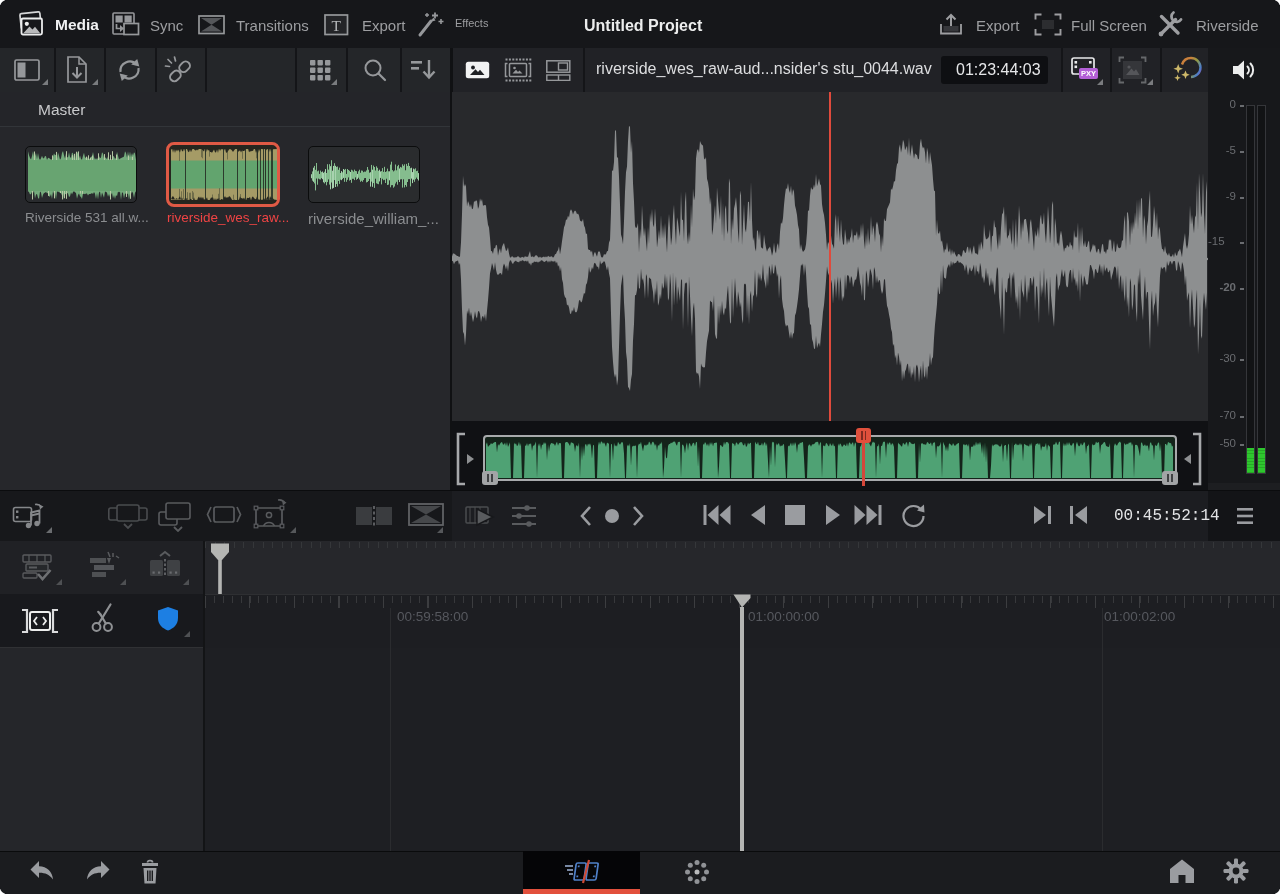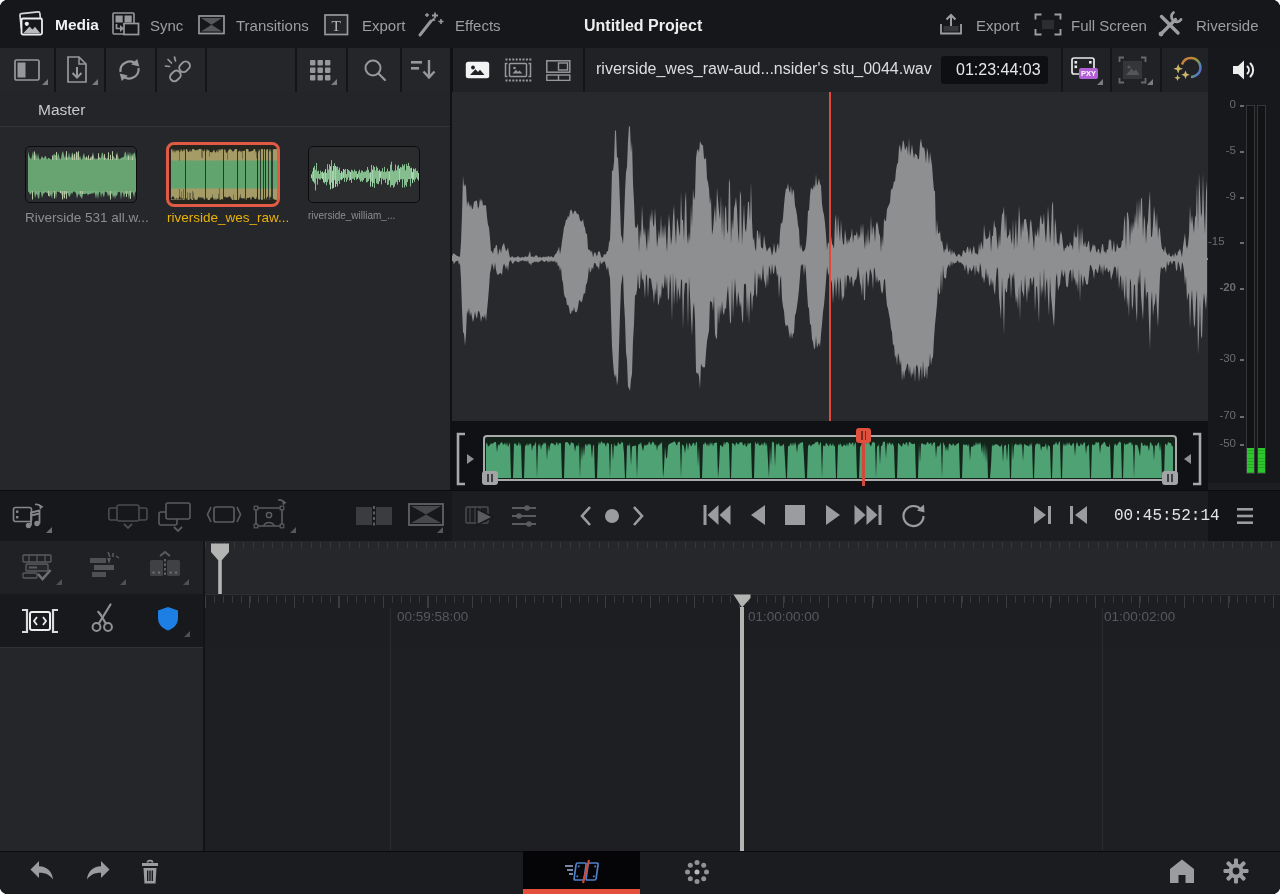--- a/index.html
+++ b/index.html
@@ -28,21 +28,21 @@
 <text x="12.2" y="16.5" text-anchor="middle" font-family="Liberation Serif, serif" font-size="15.5" fill="#b5b7b9">T</text>
   </svg>
 <div style="position:absolute;left:362px;top:17px;font-size:15px;color:#9d9ea1;font-weight:400;white-space:nowrap;">Export</div>
 <svg style="position:absolute;left:414px;top:8px;" width="33" height="33" viewBox="0 0 33 33" fill="none">
 <path d="M6 27 L17 13" stroke="#96989b" stroke-width="3" stroke-linecap="round"></path>
 <path d="M16 14 L19.5 9.5 L21.5 12.5 Z" fill="#96989b"></path>
 <path d="M21 4.5 v6 M18 7.5 h6" stroke="#96989b" stroke-width="1.8"></path>
 <path d="M27 11 v5 M24.5 13.5 h5" stroke="#96989b" stroke-width="1.6"></path>
 <path d="M13 5 v4 M11 7 h4" stroke="#96989b" stroke-width="1.4"></path>
   </svg>
-<div style="position:absolute;left:455px;top:17px;font-size:15px;color:#9d9ea1;font-weight:400;white-space:nowrap;">Effects</div>
+<div style="position:absolute;left:455px;top:17px;font-size:11px;color:#9d9ea1;font-weight:400;white-space:nowrap;">Effects</div>
 <div style="position:absolute;left:584px;top:17px;font-size:16px;color:#eceded;font-weight:600;white-space:nowrap;">Untitled Project</div>
 <svg style="position:absolute;left:938px;top:11px;" width="26" height="26" viewBox="0 0 26 26" fill="none">
 <path d="M3 13 V22.5 H23 V13" stroke="#9d9ea1" stroke-width="1.8" fill="none"></path>
 <rect x="5.5" y="15" width="15" height="5.5" fill="#36373b"></rect>
 <path d="M13 15 V5" stroke="#9d9ea1" stroke-width="2"></path>
 <path d="M8.5 8.5 L13 4 L17.5 8.5" stroke="#9d9ea1" stroke-width="2" fill="none"></path>
   </svg>
 <div style="position:absolute;left:976px;top:17px;font-size:15px;color:#9d9ea1;font-weight:400;white-space:nowrap;">Export</div>
 <svg style="position:absolute;left:1034px;top:13px;" width="28" height="23" viewBox="0 0 28 23" fill="none">
 <path d="M1.5 6.5 V1.5 H7.5 M20.5 1.5 H26.5 V6.5 M26.5 16 V21.5 H20.5 M7.5 21.5 H1.5 V16" stroke="#9d9ea1" stroke-width="1.9"></path>
@@ -269,21 +269,21 @@
       <rect x="66" y="2" width="1" height="51" fill="#273026" opacity="0.9"></rect>
       <rect x="74" y="2" width="1" height="51" fill="#273026" opacity="0.9"></rect>
       <rect x="86" y="2" width="1" height="51" fill="#252e24" opacity="0.97"></rect>
       <rect x="89" y="2" width="1" height="51" fill="#252e24" opacity="0.86"></rect>
       <rect x="92" y="2" width="1" height="51" fill="#252e24" opacity="0.88"></rect>
       <rect x="94" y="2" width="1" height="51" fill="#252e24" opacity="0.96"></rect>
       <rect x="97" y="2" width="1" height="51" fill="#252e24" opacity="0.83"></rect>
       <rect x="100" y="2" width="2" height="51" fill="#252e24" opacity="0.85"></rect>
     </svg>
   </div>
-<div style="position:absolute;left:167px;top:210px;font-size:13.5px;color:#eab308;font-weight:400;white-space:nowrap;width:112px;text-align:right">riverside_wes_raw...</div>
+<div style="position:absolute;left:167px;top:210px;font-size:13.5px;color:#ef4444;font-weight:400;white-space:nowrap;width:112px;text-align:right">riverside_wes_raw...</div>
 <div style="position:absolute;left:308px;top:146px;width:112px;height:57px;background:#2a2c2e;border:1.5px solid #0b0c0d;border-radius:5px;overflow:hidden">
     <svg width="108" height="53" viewBox="0 0 108 53" style="position:absolute;left:2px;top:2px">
       <rect x="0" y="25.7" width="108" height="1.6" fill="#85bd8e"></rect>
       <rect x="0" y="25.3" width="1" height="3.9" fill="#a8d3af"></rect>
       <rect x="1" y="22.4" width="1" height="9.3" fill="#85bd8e"></rect>
       <rect x="2" y="18.7" width="1" height="14.1" fill="#a8d3af"></rect>
       <rect x="3" y="16.9" width="1" height="17.5" fill="#85bd8e"></rect>
       <rect x="4" y="20.8" width="1" height="20.6" fill="#85bd8e"></rect>
       <rect x="5" y="14.0" width="1" height="15.5" fill="#85bd8e"></rect>
       <rect x="6" y="22.3" width="1" height="13.4" fill="#85bd8e"></rect>
@@ -383,21 +383,21 @@
       <rect x="100" y="18.7" width="1" height="10.9" fill="#a8d3af"></rect>
       <rect x="101" y="23.1" width="1" height="11.0" fill="#a8d3af"></rect>
       <rect x="102" y="19.6" width="1" height="11.1" fill="#a8d3af"></rect>
       <rect x="103" y="20.3" width="1" height="12.5" fill="#85bd8e"></rect>
       <rect x="104" y="19.3" width="1" height="10.9" fill="#85bd8e"></rect>
       <rect x="105" y="22.1" width="1" height="6.5" fill="#85bd8e"></rect>
       <rect x="106" y="21.7" width="1" height="8.4" fill="#85bd8e"></rect>
       <rect x="107" y="24.1" width="1" height="7.4" fill="#a8d3af"></rect>
     </svg>
   </div>
-<div style="position:absolute;left:308px;top:210px;font-size:10px;color:#8b8d90;font-weight:400;white-space:nowrap;width:112px;text-align:left">riverside_william_...</div>
+<div style="position:absolute;left:308px;top:210px;font-size:15px;color:#8b8d90;font-weight:400;white-space:nowrap;width:112px;text-align:left">riverside_william_...</div>
 <div style="position:absolute;left:452px;top:92px;width:756px;height:329px;background:#28292c;overflow:hidden">
     <svg width="756" height="329" viewBox="0 0 756 329" style="position:absolute;left:0;top:0">
       <rect x="0" y="165.9" width="756" height="2.2" fill="#8d8f90"></rect>
       <polygon points="0,164.4 1,161.6 2,161.4 3,162.2 4,163.0 5,164.1 6,164.0 7,165.1 8,164.4 9,150.3 10,122.0 11,83.8 12,94.8 13,92.0 14,94.4 15,114.4 16,108.9 17,111.6 18,115.4 19,112.0 20,117.2 21,116.4 22,109.2 23,109.8 24,108.3 25,109.0 26,117.1 27,114.2 28,106.2 29,109.7 30,107.1 31,113.8 32,113.2 33,112.9 34,113.5 35,125.2 36,132.7 37,135.5 38,145.9 39,159.0 40,159.3 41,161.9 42,156.0 43,156.5 44,152.7 45,153.4 46,163.8 47,158.7 48,156.3 49,161.5 50,155.0 51,152.5 52,151.0 53,155.2 54,159.1 55,158.2 56,155.2 57,161.6 58,165.5 59,165.4 60,163.9 61,164.9 62,165.8 63,165.3 64,165.6 65,165.0 66,164.1 67,164.9 68,165.8 69,165.8 70,164.7 71,165.2 72,165.8 73,164.1 74,164.9 75,164.5 76,164.9 77,161.8 78,159.1 79,165.0 80,164.6 81,164.5 82,165.4 83,163.7 84,163.2 85,163.4 86,164.9 87,165.8 88,164.4 89,165.8 90,165.6 91,165.1 92,164.4 93,165.4 94,164.3 95,165.5 96,163.8 97,164.6 98,165.0 99,164.3 100,164.6 101,165.8 102,164.7 103,162.2 104,162.0 105,159.5 106,158.3 107,154.2 108,162.4 109,156.7 110,149.2 111,142.6 112,135.3 113,132.8 114,127.5 115,127.8 116,123.5 117,125.7 118,119.2 119,117.2 120,118.9 121,122.5 122,119.8 123,118.4 124,119.6 125,122.2 126,121.4 127,123.5 128,128.5 129,129.2 130,129.4 131,126.8 132,133.6 133,135.7 134,142.3 135,141.2 136,157.1 137,157.9 138,157.9 139,160.6 140,158.4 141,165.6 142,161.8 143,159.8 144,162.2 145,164.8 146,160.3 147,159.0 148,160.2 149,164.5 150,165.8 151,164.9 152,162.0 153,162.7 154,161.9 155,159.3 156,158.9 157,150.6 158,147.9 159,119.6 160,78.0 161,79.3 162,70.1 163,38.5 164,38.4 165,65.9 166,65.0 167,85.0 168,112.6 169,142.4 170,146.1 171,152.2 172,128.9 173,99.7 174,80.3 175,74.6 176,49.2 177,33.7 178,35.0 179,60.9 180,48.8 181,91.0 182,109.5 183,134.1 184,136.2 185,134.9 186,131.1 187,160.7 188,136.6 189,146.9 190,113.0 191,132.8 192,144.5 193,135.6 194,149.1 195,159.5 196,134.5 197,152.2 198,120.8 199,130.7 200,116.7 201,132.5 202,135.2 203,115.9 204,132.8 205,155.8 206,146.9 207,137.5 208,147.7 209,122.8 210,147.0 211,132.8 212,147.0 213,130.8 214,145.2 215,160.7 216,136.3 217,121.7 218,135.8 219,153.4 220,145.5 221,124.3 222,112.6 223,136.1 224,153.2 225,125.3 226,130.1 227,138.7 228,144.8 229,99.5 230,128.3 231,127.6 232,149.7 233,109.9 234,99.3 235,142.5 236,152.8 237,139.8 238,150.3 239,112.0 240,135.8 241,96.6 242,108.6 243,103.6 244,66.5 245,58.8 246,57.1 247,61.0 248,48.9 249,51.6 250,53.0 251,53.4 252,66.4 253,67.6 254,64.9 255,86.8 256,90.3 257,97.0 258,112.7 259,105.2 260,143.2 261,137.4 262,124.2 263,113.0 264,131.7 265,95.3 266,108.5 267,119.6 268,127.9 269,103.0 270,144.3 271,109.9 272,150.1 273,117.2 274,113.3 275,138.0 276,142.2 277,86.3 278,91.3 279,152.2 280,126.3 281,138.5 282,116.8 283,111.9 284,105.1 285,117.0 286,139.8 287,151.2 288,98.5 289,103.4 290,153.5 291,131.8 292,111.8 293,136.8 294,140.5 295,128.0 296,109.7 297,110.1 298,130.1 299,89.3 300,127.9 301,149.1 302,145.0 303,155.9 304,159.4 305,138.1 306,139.3 307,148.6 308,138.5 309,155.6 310,155.7 311,156.9 312,142.6 313,150.5 314,155.7 315,159.7 316,156.9 317,156.1 318,154.6 319,158.2 320,163.7 321,159.7 322,150.5 323,159.0 324,161.6 325,153.6 326,151.1 327,157.9 328,140.0 329,130.2 330,131.9 331,126.1 332,113.1 333,102.9 334,96.0 335,97.3 336,91.0 337,97.9 338,101.0 339,93.5 340,104.0 341,97.0 342,99.8 343,113.4 344,117.5 345,123.1 346,132.9 347,137.5 348,157.7 349,152.0 350,157.5 351,160.1 352,158.8 353,157.4 354,152.3 355,140.4 356,118.1 357,119.3 358,103.7 359,94.9 360,97.6 361,97.3 362,92.3 363,96.0 364,82.0 365,94.3 366,90.9 367,86.2 368,91.9 369,93.6 370,112.0 371,118.9 372,122.9 373,131.1 374,142.7 375,158.2 376,149.8 377,151.9 378,162.3 379,143.3 380,151.7 381,153.5 382,156.8 383,128.9 384,122.1 385,146.5 386,123.1 387,137.2 388,150.2 389,127.2 390,143.8 391,151.9 392,152.9 393,137.0 394,144.8 395,153.0 396,146.2 397,151.3 398,146.5 399,144.3 400,136.0 401,151.3 402,142.7 403,143.7 404,142.9 405,139.0 406,148.6 407,141.9 408,146.8 409,131.8 410,145.1 411,130.6 412,148.4 413,157.5 414,140.7 415,154.3 416,135.6 417,153.3 418,145.7 419,123.7 420,143.7 421,133.3 422,137.5 423,150.3 424,132.8 425,129.6 426,133.3 427,141.2 428,143.7 429,160.6 430,143.6 431,154.5 432,126.0 433,129.0 434,128.8 435,117.2 436,115.0 437,112.7 438,110.2 439,96.4 440,98.0 441,94.5 442,89.1 443,89.8 444,78.3 445,72.2 446,70.8 447,55.9 448,52.2 449,60.8 450,55.8 451,47.7 452,50.6 453,58.3 454,56.1 455,53.7 456,63.3 457,45.5 458,64.8 459,59.2 460,52.2 461,59.9 462,66.9 463,61.2 464,62.6 465,63.0 466,67.6 467,66.6 468,51.6 469,46.5 470,53.5 471,56.4 472,54.7 473,60.2 474,71.8 475,55.5 476,60.6 477,72.8 478,59.8 479,66.9 480,73.3 481,87.3 482,98.4 483,99.3 484,144.1 485,127.5 486,140.9 487,141.8 488,138.4 489,149.9 490,148.3 491,154.6 492,161.2 493,156.5 494,158.2 495,150.1 496,158.4 497,160.6 498,155.9 499,163.7 500,157.2 501,162.6 502,158.9 503,161.7 504,163.8 505,165.1 506,162.1 507,162.3 508,162.7 509,164.9 510,163.5 511,158.6 512,158.3 513,161.0 514,160.5 515,155.6 516,154.6 517,161.2 518,154.9 519,159.1 520,162.7 521,156.6 522,153.3 523,160.7 524,161.8 525,161.6 526,163.2 527,151.0 528,159.0 529,149.2 530,153.0 531,158.0 532,131.7 533,142.8 534,147.5 535,146.7 536,146.3 537,144.3 538,137.0 539,160.7 540,144.5 541,143.5 542,127.4 543,135.0 544,135.4 545,149.8 546,157.9 547,141.5 548,154.4 549,136.0 550,122.5 551,120.7 552,114.2 553,141.7 554,121.2 555,146.9 556,144.3 557,142.7 558,135.8 559,147.2 560,152.8 561,126.4 562,158.6 563,143.8 564,125.9 565,156.2 566,138.4 567,113.4 568,128.1 569,148.4 570,129.7 571,140.3 572,128.0 573,126.9 574,126.9 575,134.1 576,141.4 577,152.6 578,130.7 579,127.1 580,136.6 581,147.4 582,159.2 583,138.5 584,144.9 585,142.3 586,134.7 587,146.2 588,127.5 589,122.6 590,132.5 591,131.3 592,120.5 593,141.3 594,151.6 595,134.3 596,113.8 597,129.8 598,151.8 599,139.3 600,113.1 601,108.9 602,156.5 603,126.0 604,133.9 605,152.2 606,149.9 607,154.3 608,143.4 609,138.5 610,143.7 611,153.1 612,159.9 613,155.6 614,156.6 615,152.7 616,154.0 617,155.5 618,149.5 619,153.7 620,153.1 621,158.6 622,137.8 623,146.0 624,143.9 625,146.3 626,130.3 627,161.6 628,135.5 629,155.3 630,134.6 631,150.5 632,154.9 633,148.3 634,155.0 635,154.8 636,150.2 637,148.6 638,160.8 639,158.7 640,156.0 641,151.7 642,154.7 643,152.6 644,159.0 645,161.0 646,156.7 647,157.2 648,162.6 649,159.3 650,152.7 651,151.7 652,160.2 653,159.1 654,162.0 655,156.8 656,158.3 657,147.0 658,149.0 659,147.1 660,159.8 661,155.6 662,148.2 663,160.1 664,159.2 665,150.9 666,154.9 667,156.2 668,156.0 669,154.9 670,148.2 671,148.7 672,130.1 673,122.9 674,158.7 675,120.0 676,121.1 677,129.5 678,154.1 679,129.8 680,142.6 681,129.0 682,138.1 683,120.0 684,132.4 685,107.3 686,137.4 687,106.5 688,126.7 689,106.6 690,106.3 691,145.9 692,122.9 693,129.1 694,152.5 695,134.6 696,128.4 697,110.1 698,98.4 699,144.4 700,144.9 701,132.7 702,113.7 703,123.5 704,137.0 705,120.0 706,147.6 707,134.5 708,137.9 709,149.5 710,157.0 711,157.3 712,160.4 713,153.7 714,160.2 715,161.9 716,163.8 717,160.6 718,164.2 719,164.4 720,164.2 721,161.7 722,165.8 723,160.1 724,163.0 725,164.0 726,159.8 727,158.7 728,156.6 729,160.6 730,165.2 731,154.8 732,147.8 733,141.1 734,152.9 735,156.9 736,152.4 737,142.1 738,113.2 739,132.7 740,122.8 741,132.4 742,141.3 743,125.5 744,123.3 745,89.9 746,138.2 747,81.2 748,100.6 749,125.6 750,120.6 751,80.8 752,121.0 753,142.2 754,100.3 755,89.0 755,200.7 754,218.1 753,209.4 752,200.8 751,212.6 750,246.7 749,243.8 748,206.9 747,241.3 746,262.4 745,197.6 744,208.4 743,231.9 742,235.9 741,215.9 740,197.0 739,209.3 738,236.6 737,200.2 736,203.6 735,209.0 734,183.2 733,193.4 732,179.1 731,172.5 730,170.1 729,180.4 728,175.8 727,171.7 726,169.1 725,179.0 724,177.8 723,169.2 722,169.0 721,169.5 720,172.8 719,170.0 718,168.8 717,172.4 716,174.0 715,168.9 714,181.0 713,175.7 712,174.7 711,176.6 710,176.7 709,174.6 708,184.1 707,207.7 706,235.5 705,219.5 704,199.9 703,210.7 702,214.1 701,224.2 700,198.5 699,210.5 698,257.7 697,231.2 696,200.2 695,200.0 694,207.5 693,183.9 692,199.4 691,228.5 690,216.2 689,203.4 688,175.7 687,193.1 686,182.5 685,230.3 684,219.1 683,193.8 682,192.0 681,212.8 680,218.5 679,190.3 678,186.0 677,225.9 676,204.4 675,215.2 674,183.1 673,210.0 672,202.3 671,186.1 670,200.7 669,182.9 668,185.7 667,197.4 666,173.4 665,187.6 664,176.5 663,174.3 662,175.6 661,180.4 660,184.1 659,188.3 658,177.4 657,179.7 656,180.6 655,175.3 654,176.9 653,179.7 652,171.9 651,184.4 650,173.5 649,181.4 648,171.7 647,175.0 646,180.9 645,180.6 644,176.9 643,177.5 642,187.6 641,179.4 640,176.4 639,173.2 638,173.0 637,182.5 636,191.8 635,192.9 634,191.7 633,186.6 632,183.4 631,194.9 630,188.1 629,181.1 628,209.9 627,176.8 626,200.2 625,188.5 624,194.5 623,184.9 622,188.5 621,175.9 620,191.6 619,177.9 618,178.3 617,182.4 616,194.4 615,195.4 614,193.0 613,177.9 612,183.0 611,185.2 610,177.1 609,183.0 608,192.4 607,194.5 606,198.9 605,180.9 604,185.5 603,212.5 602,235.0 601,225.8 600,214.1 599,203.2 598,184.2 597,224.5 596,206.4 595,185.7 594,192.1 593,209.3 592,175.5 591,202.2 590,192.7 589,205.8 588,177.7 587,232.1 586,208.9 585,193.5 584,195.4 583,219.7 582,183.7 581,188.0 580,194.3 579,186.2 578,185.9 577,201.7 576,192.8 575,211.2 574,198.0 573,182.5 572,206.1 571,201.6 570,198.6 569,186.2 568,229.1 567,193.0 566,217.8 565,203.7 564,211.4 563,199.2 562,179.7 561,187.2 560,181.8 559,206.9 558,180.0 557,186.4 556,186.2 555,200.4 554,200.1 553,195.3 552,243.4 551,208.2 550,184.4 549,227.4 548,215.5 547,204.9 546,177.2 545,175.1 544,185.3 543,203.2 542,198.8 541,187.9 540,193.5 539,185.3 538,194.6 537,191.9 536,180.5 535,186.9 534,175.4 533,185.6 532,191.4 531,184.1 530,186.9 529,175.0 528,170.7 527,182.7 526,178.8 525,180.0 524,172.7 523,184.5 522,172.6 521,176.0 520,178.6 519,179.5 518,175.0 517,178.0 516,183.4 515,176.3 514,172.3 513,179.5 512,174.2 511,172.4 510,171.6 509,171.0 508,169.8 507,171.3 506,168.6 505,169.1 504,170.9 503,170.7 502,172.0 501,169.5 500,173.9 499,168.6 498,175.7 497,172.1 496,173.9 495,176.8 494,186.8 493,186.2 492,185.4 491,172.7 490,200.7 489,178.1 488,202.2 487,201.4 486,194.3 485,211.9 484,222.8 483,232.5 482,246.3 481,265.0 480,266.8 479,273.4 478,261.1 477,275.2 476,273.6 475,288.0 474,274.2 473,286.1 472,283.4 471,268.2 470,288.7 469,273.5 468,279.0 467,290.5 466,276.2 465,272.6 464,274.4 463,290.5 462,274.0 461,283.5 460,279.7 459,286.6 458,273.5 457,282.3 456,271.4 455,272.4 454,277.2 453,279.4 452,287.6 451,278.2 450,289.8 449,268.1 448,273.8 447,264.7 446,260.5 445,273.7 444,262.7 443,266.4 442,251.8 441,254.0 440,240.2 439,236.7 438,227.6 437,222.4 436,216.6 435,213.8 434,203.0 433,187.2 432,187.6 431,198.9 430,202.1 429,197.8 428,188.5 427,187.9 426,191.0 425,183.7 424,191.4 423,178.3 422,175.1 421,197.9 420,183.7 419,179.3 418,176.6 417,187.6 416,195.5 415,182.2 414,178.2 413,207.5 412,208.4 411,181.6 410,204.5 409,194.2 408,190.4 407,180.7 406,174.3 405,183.6 404,187.9 403,187.2 402,191.3 401,195.6 400,185.9 399,183.9 398,192.1 397,184.7 396,183.0 395,183.7 394,198.5 393,181.9 392,207.0 391,203.8 390,209.8 389,190.6 388,184.9 387,209.5 386,184.2 385,191.7 384,206.6 383,186.1 382,195.4 381,212.1 380,191.8 379,187.4 378,189.4 377,183.6 376,180.7 375,174.3 374,188.9 373,201.7 372,213.0 371,219.9 370,232.3 369,242.6 368,255.0 367,250.5 366,252.7 365,256.2 364,243.8 363,257.0 362,256.5 361,250.2 360,247.0 359,232.4 358,232.4 357,216.7 356,214.5 355,199.1 354,181.4 353,172.1 352,184.1 351,171.3 350,174.1 349,172.3 348,184.2 347,197.6 346,206.7 345,214.3 344,220.8 343,223.6 342,241.1 341,241.7 340,246.9 339,239.5 338,246.8 337,241.0 336,233.9 335,232.7 334,234.8 333,230.9 332,219.0 331,214.8 330,207.1 329,183.0 328,188.2 327,207.1 326,181.3 325,184.9 324,175.9 323,172.5 322,181.9 321,180.7 320,171.4 319,184.0 318,176.5 317,173.3 316,194.7 315,180.8 314,196.7 313,191.2 312,186.7 311,172.1 310,185.6 309,189.5 308,181.2 307,188.3 306,180.0 305,206.0 304,201.6 303,177.3 302,202.5 301,204.4 300,220.3 299,198.7 298,203.3 297,233.3 296,202.8 295,226.7 294,192.8 293,191.4 292,192.4 291,231.8 290,227.2 289,210.0 288,215.6 287,205.6 286,199.3 285,216.5 284,202.5 283,185.9 282,204.8 281,226.2 280,186.2 279,231.8 278,230.2 277,210.9 276,193.3 275,202.8 274,217.4 273,215.6 272,223.5 271,220.3 270,208.7 269,223.5 268,212.9 267,232.4 266,213.0 265,246.9 264,245.9 263,242.0 262,203.1 261,219.3 260,210.3 259,209.7 258,208.5 257,238.7 256,243.7 255,249.3 254,260.6 253,274.8 252,275.8 251,275.0 250,274.5 249,271.6 248,297.0 247,284.3 246,280.7 245,282.0 244,279.5 243,226.9 242,210.5 241,217.0 240,244.5 239,226.1 238,203.9 237,184.1 236,236.0 235,189.9 234,191.8 233,190.6 232,202.7 231,238.1 230,187.0 229,188.4 228,209.1 227,201.5 226,194.2 225,212.8 224,184.1 223,196.7 222,214.0 221,179.8 220,230.0 219,193.0 218,181.8 217,206.1 216,208.8 215,183.8 214,197.1 213,181.4 212,194.4 211,197.1 210,190.5 209,207.6 208,201.8 207,210.6 206,213.7 205,188.6 204,203.8 203,195.9 202,212.1 201,199.9 200,194.2 199,187.1 198,186.5 197,185.2 196,206.8 195,184.5 194,181.9 193,207.2 192,192.6 191,186.0 190,188.8 189,176.4 188,195.7 187,197.1 186,181.0 185,197.9 184,203.2 183,202.9 182,232.1 181,248.6 180,282.1 179,287.4 178,299.0 177,296.3 176,294.7 175,268.3 174,260.0 173,227.8 172,210.5 171,182.1 170,187.2 169,194.0 168,221.6 167,255.2 166,287.2 165,293.8 164,281.8 163,285.8 162,281.2 161,270.0 160,254.7 159,221.7 158,186.3 157,181.6 156,173.9 155,178.4 154,174.6 153,170.2 152,169.0 151,170.5 150,171.0 149,172.5 148,168.2 147,177.9 146,174.5 145,175.1 144,172.5 143,170.8 142,171.4 141,177.6 140,175.0 139,179.0 138,180.8 137,174.5 136,185.3 135,190.9 134,192.7 133,202.1 132,200.7 131,205.1 130,209.5 129,210.5 128,208.1 127,208.4 126,215.3 125,219.6 124,220.4 123,219.8 122,214.8 121,219.8 120,217.8 119,221.9 118,221.5 117,215.4 116,212.5 115,213.5 114,205.9 113,205.3 112,201.9 111,190.9 110,187.2 109,175.0 108,179.6 107,173.0 106,174.7 105,169.4 104,171.5 103,168.6 102,170.1 101,168.9 100,169.7 99,168.2 98,170.4 97,168.5 96,170.8 95,168.4 94,168.7 93,169.7 92,170.1 91,168.9 90,168.2 89,168.2 88,169.7 87,169.5 86,170.7 85,169.5 84,170.1 83,169.7 82,169.4 81,171.2 80,170.5 79,173.7 78,171.0 77,172.0 76,168.2 75,170.1 74,168.6 73,169.2 72,169.2 71,168.2 70,168.2 69,169.5 68,168.6 67,170.6 66,169.7 65,170.0 64,168.6 63,169.3 62,170.1 61,171.9 60,171.1 59,168.5 58,168.2 57,171.1 56,179.5 55,172.9 54,177.4 53,173.8 52,171.6 51,174.5 50,183.3 49,181.2 48,181.1 47,182.0 46,183.1 45,182.1 44,177.7 43,170.2 42,178.6 41,174.3 40,170.9 39,176.8 38,181.4 37,196.0 36,208.3 35,218.7 34,229.6 33,221.8 32,226.7 31,223.8 30,224.9 29,230.2 28,222.0 27,219.0 26,219.6 25,226.4 24,224.4 23,219.2 22,225.9 21,230.2 20,225.0 19,219.7 18,224.4 17,215.5 16,222.3 15,218.2 14,242.0 13,253.8 12,242.0 11,239.7 10,217.8 9,187.6 8,170.8 7,173.0 6,168.3 5,169.0 4,169.3 3,169.9 2,172.2 1,169.3 0,168.8" fill="#8d8f90"></polygon>
     </svg>
   </div>
 <div style="position:absolute;left:829px;top:92px;width:2px;height:329px;background:#e04a3c"></div>
 <div style="position:absolute;left:452px;top:421px;width:756px;height:69px;background:#101114"></div>
 <svg style="position:absolute;left:455px;top:432px;" width="22" height="54" viewBox="0 0 22 54" fill="none">
 <path d="M10 2 H3 V52 H10" stroke="#a6a8aa" stroke-width="2.6" fill="none"></path>

